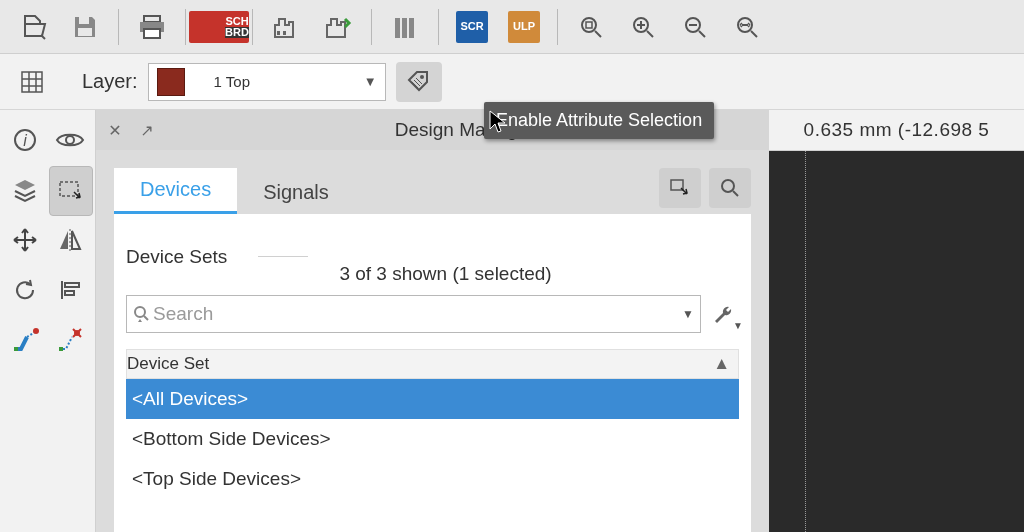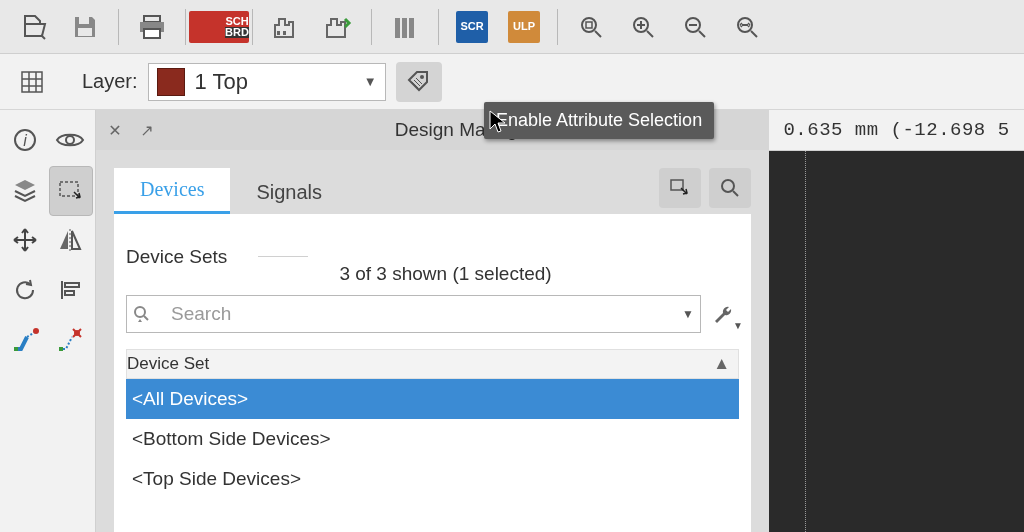--- a/index.html
+++ b/index.html
@@ -32,59 +32,59 @@
   .badge32{width:32px;height:32px;display:flex;flex-direction:column;align-items:center;justify-content:center;font:700 11px/1 sans-serif;color:#fff;border-radius:2px;}
   .sch{background:var(--sch-red);padding-left:36px;} .sch .b{background:var(--sch-dark);color:#fff;width:100%;text-align:center;}
   .scr{background:var(--scr);}
   .ulp{background:var(--ulp);}
   
   
   .layerbar{display:flex;align-items:center;gap:10px;padding:6px 10px;height:56px;box-sizing:border-box;background:var(--bg-light);border-bottom:1px solid #d6d6d6;}
   .layer-label{font-size:20px;margin-left:18px;}
   .layerSel{display:flex;align-items:center;gap:10px;background:#fff;border:1px solid var(--border);height:36px;padding:0 8px;min-width:220px;}
   .swatch{width:26px;height:26px;background:var(--darkred);border:1px solid #5a1a10;}
-  .layerSel .name{font-size:22px;}
+  .layerSel .name{font-size:15px;margin-left:19px;}
   .layerSel .caret{margin-left:auto;color:#555;font-size:13px;}
   .tagbtn{width:46px;height:40px;background:#d4d4d4;border-radius:4px;display:flex;align-items:center;justify-content:center;position:relative;}
   
   
   .main{display:flex;height:calc(532px - 54px - 56px);}
   .leftTools{width:96px;background:var(--bg-light);border-right:1px solid #d0d0d0;padding:6px 4px;box-sizing:border-box;display:grid;grid-template-columns:repeat(2,1fr);grid-auto-rows:48px;gap:2px;}
   .leftTools .ibtn{width:100%;height:100%;}
   .leftTools .sel{background:#cfcfcf;border:1px solid var(--border);}
 
   .center{flex:1;display:flex;flex-direction:column;background:var(--bg-panel);}
   .panelHdr{display:flex;align-items:center;gap:10px;height:40px;padding:0 8px;background:#d6d6d6;font-size:19px;}
   .panelHdr .title{flex:1;text-align:center;color:#333;}
   .tiny{display:flex;align-items:center;justify-content:center;width:22px;height:22px;color:#666;font-size:16px;}
   
   .tabs{display:flex;align-items:flex-end;gap:0;background:var(--bg-panel);padding:18px 18px 0 18px;}
   .tab{padding:10px 26px;font-size:20px;color:#444;}
-  .tab.active{background:#fff;color:var(--accent);border-bottom:3px solid var(--accent);font-family:Liberation Serif, serif;}
+  .tab.active{background:#fff;color:var(--accent);border-bottom:3px solid var(--accent);}
   .tabTools{margin-left:auto;display:flex;gap:8px;padding-bottom:6px;}
   .tabTools .ibtn{width:42px;height:40px;background:#cfcfcf;}
 
   .panelBody{background:#fff;margin:0 18px 0 18px;padding:14px 12px 0 12px;flex:1;box-sizing:border-box;}
   .dsRow{display:flex;align-items:center;gap:25px;font-size:19px;}
   .dsRow .line{flex:0 0 50px;height:1px;background:#d0d0d0;margin:0 6px;}
   .dsRow .count{font-size:19px;margin-top:35px;}
   .searchRow{display:flex;align-items:center;gap:12px;margin-top:10px;}
   .searchBox{flex:1;display:flex;align-items:center;border:1px solid var(--border);height:36px;background:#fff;padding:0 6px;}
-  .searchBox .ph{color:#9a9a9a;font-size:19px;margin-left:20px;}
+  .searchBox .ph{color:#9a9a9a;font-size:19px;margin-left:2px;}
   .searchBox .caret{margin-left:auto;color:#555;font-size:12px;}
   .wrench{font-size:22px;color:#555;position:relative;}
   .wrench .sm{position:absolute;right:-4px;bottom:-4px;font-size:10px;}
 
   .listHdr{display:flex;align-items:center;justify-content:flex-start;margin-top:16px;background:#f3f3f3;border:1px solid #e0e0e0;height:28px;font-size:17px;position:relative;}
   .listHdr .sort{position:absolute;right:8px;color:#666;}
   .listItem{height:40px;display:flex;align-items:center;padding:0 6px;font-size:19px;}
   .listItem.sel{background:var(--sel);color:#fff;}
 
   .right{width:255px;display:flex;flex-direction:column;}
-  .coord{height:40px;background:var(--bg-light);border-bottom:1px solid #d0d0d0;display:flex;align-items:center;justify-content:center;font-size:19px;letter-spacing:.5px;white-space:nowrap;overflow:hidden;font-family:Liberation Mono, monospace;}
+  .coord{height:40px;background:var(--bg-light);border-bottom:1px solid #d0d0d0;display:flex;align-items:center;justify-content:center;font-size:19px;letter-spacing:.5px;white-space:nowrap;overflow:hidden;}
   .canvas{flex:1;background:var(--canvas);position:relative;}
   .canvas .vline{position:absolute;top:0;bottom:0;left:36px;width:0;border-left:1px dotted #999;}
 
   
   .tooltip{position:absolute;left:484px;top:102px;background:var(--tooltip);color:#fff;font-size:18px;padding:8px 12px;border-radius:2px;white-space:nowrap;z-index:50;box-shadow:1px 2px 4px rgba(0,0,0,.4);}
   .cursor{position:absolute;left:489px;top:110px;z-index:60;pointer-events:none;}
 
   svg{display:block;}
 </style>
 </head>

